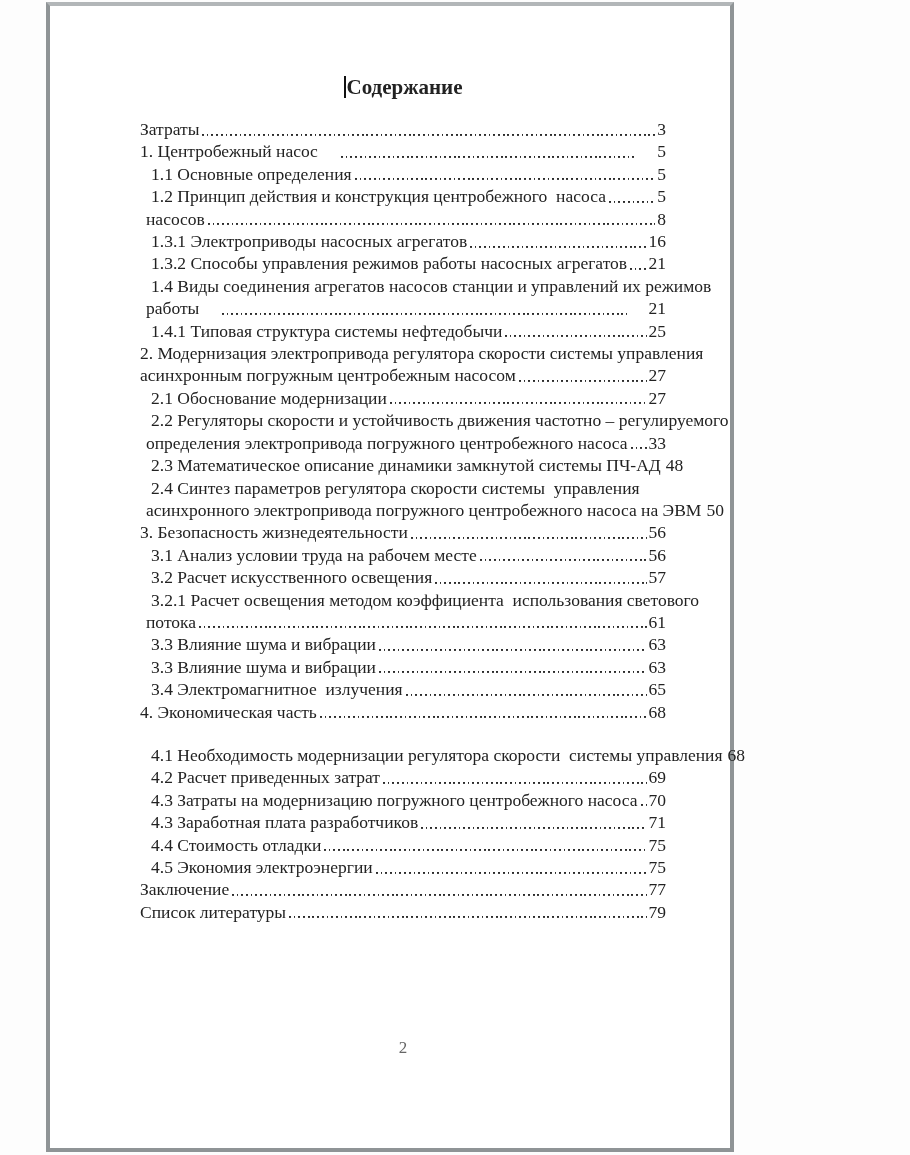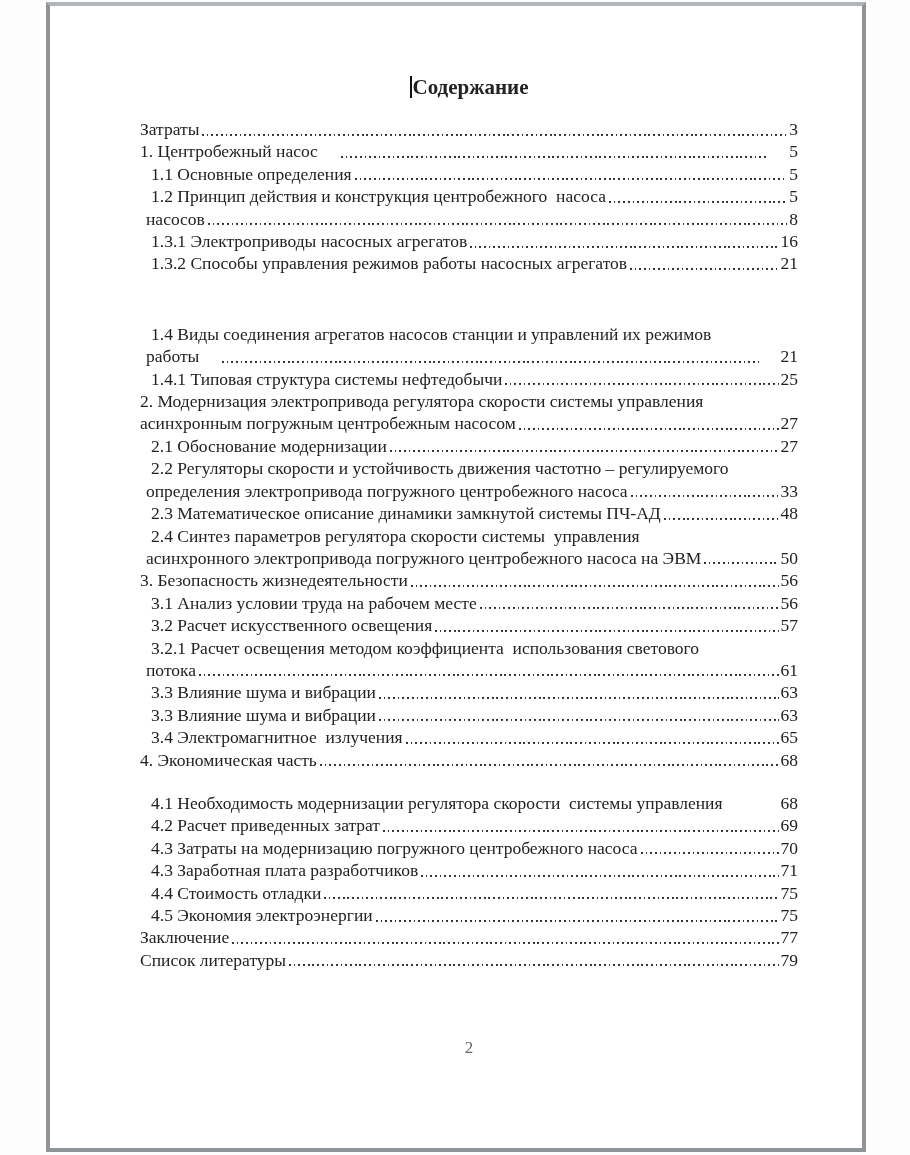--- a/index.html
+++ b/index.html
@@ -14,21 +14,21 @@
   html,body{width:910px;height:1155px;overflow:hidden;}
   body{
     background:var(--c-background);
     font-family:"Liberation Serif","DejaVu Serif",serif;
     color:var(--c-text);
     position:relative;
   }
   .page{
     position:absolute;
     left:46px; top:2px;
-    width:820px; height:1150px;
+    width:688px; height:1150px;
     background:#ffffff;
     border:4px solid var(--c-page-border);
     border-top-color:#b2b6b8;
   }
   .content{
     position:absolute;
     left:0; top:0; right:0;
     padding:68px 64px 0 90px;
   }
   .title-line{
@@ -118,21 +118,21 @@
         <div class="row" style="padding-left: 11px;">
     <span class="t">1.3.1 Электроприводы насосных агрегатов</span>
     <span class="leader"></span>
     <span class="pg">16</span>
   </div>
         <div class="row" style="padding-left: 11px;">
     <span class="t">1.3.2 Способы управления режимов работы насосных агрегатов</span>
     <span class="leader"></span>
     <span class="pg">21</span>
   </div>
-        <div class="row" style="padding-left: 11px; margin-top: 48px;">
+        <div class="row" style="padding-left: 11px;">
     <span class="t">1.4 Виды соединения агрегатов насосов станции и управлений их режимов</span>
 
   </div>
         <div class="row" style="padding-left: 6px; gap: 20px;">
     <span class="t">работы</span>
     <span class="leader"></span>
     <span class="pg">21</span>
   </div>
         <div class="row" style="padding-left: 11px;">
     <span class="t">1.4.1 Типовая структура системы нефтедобычи</span>

